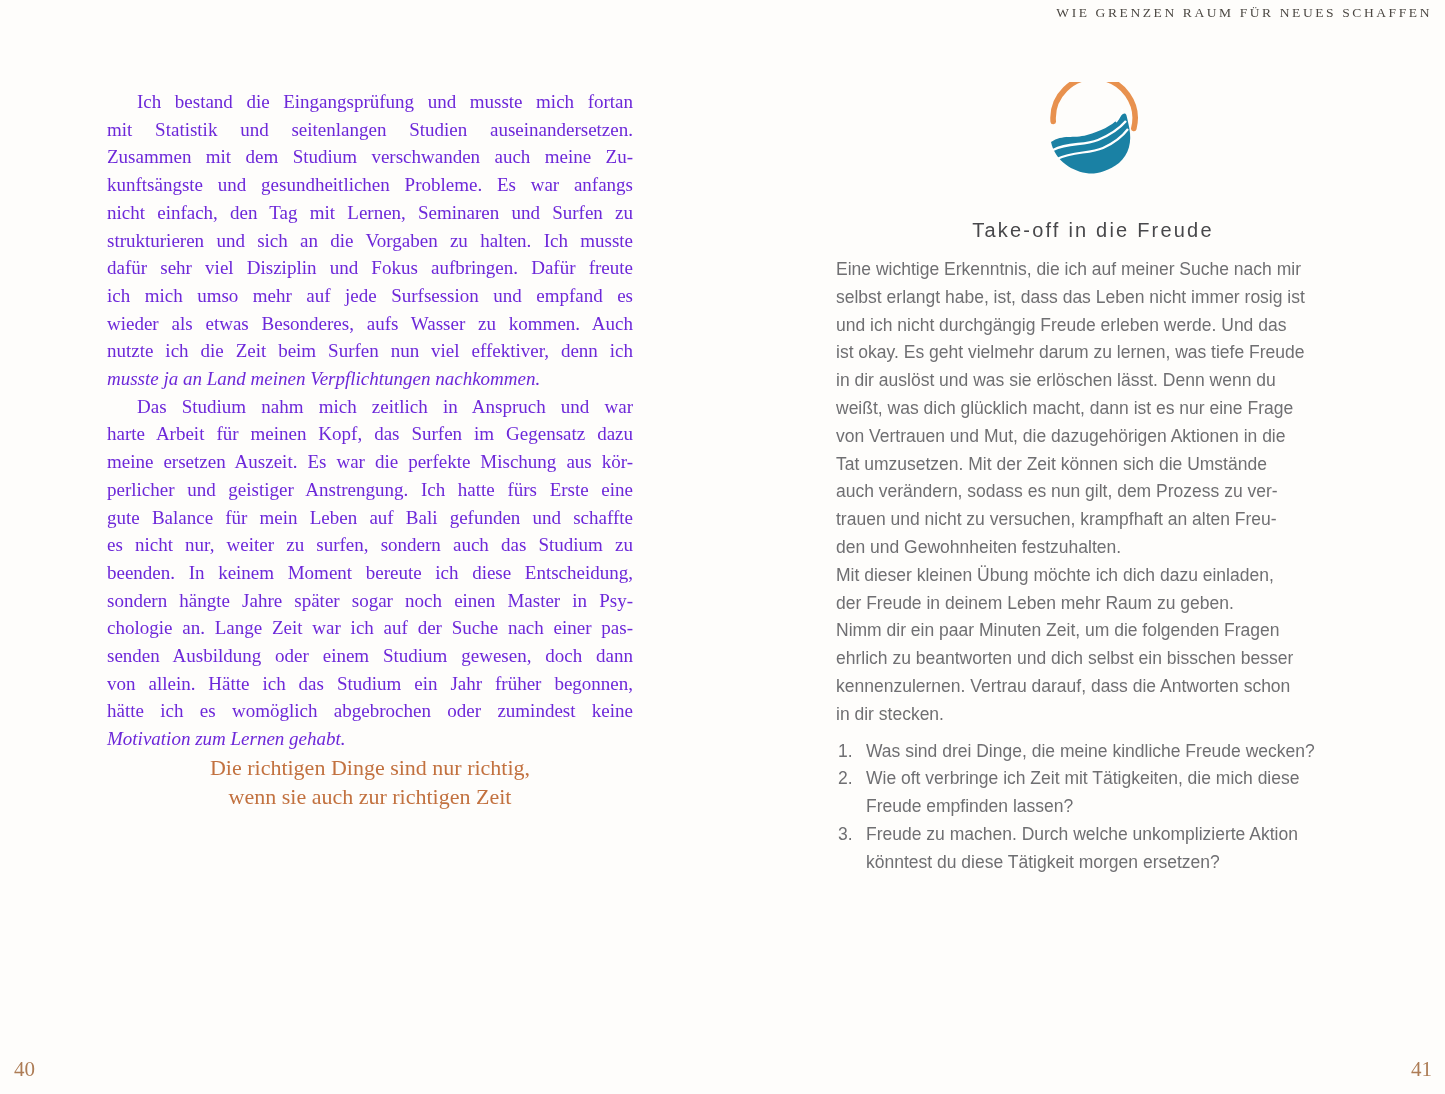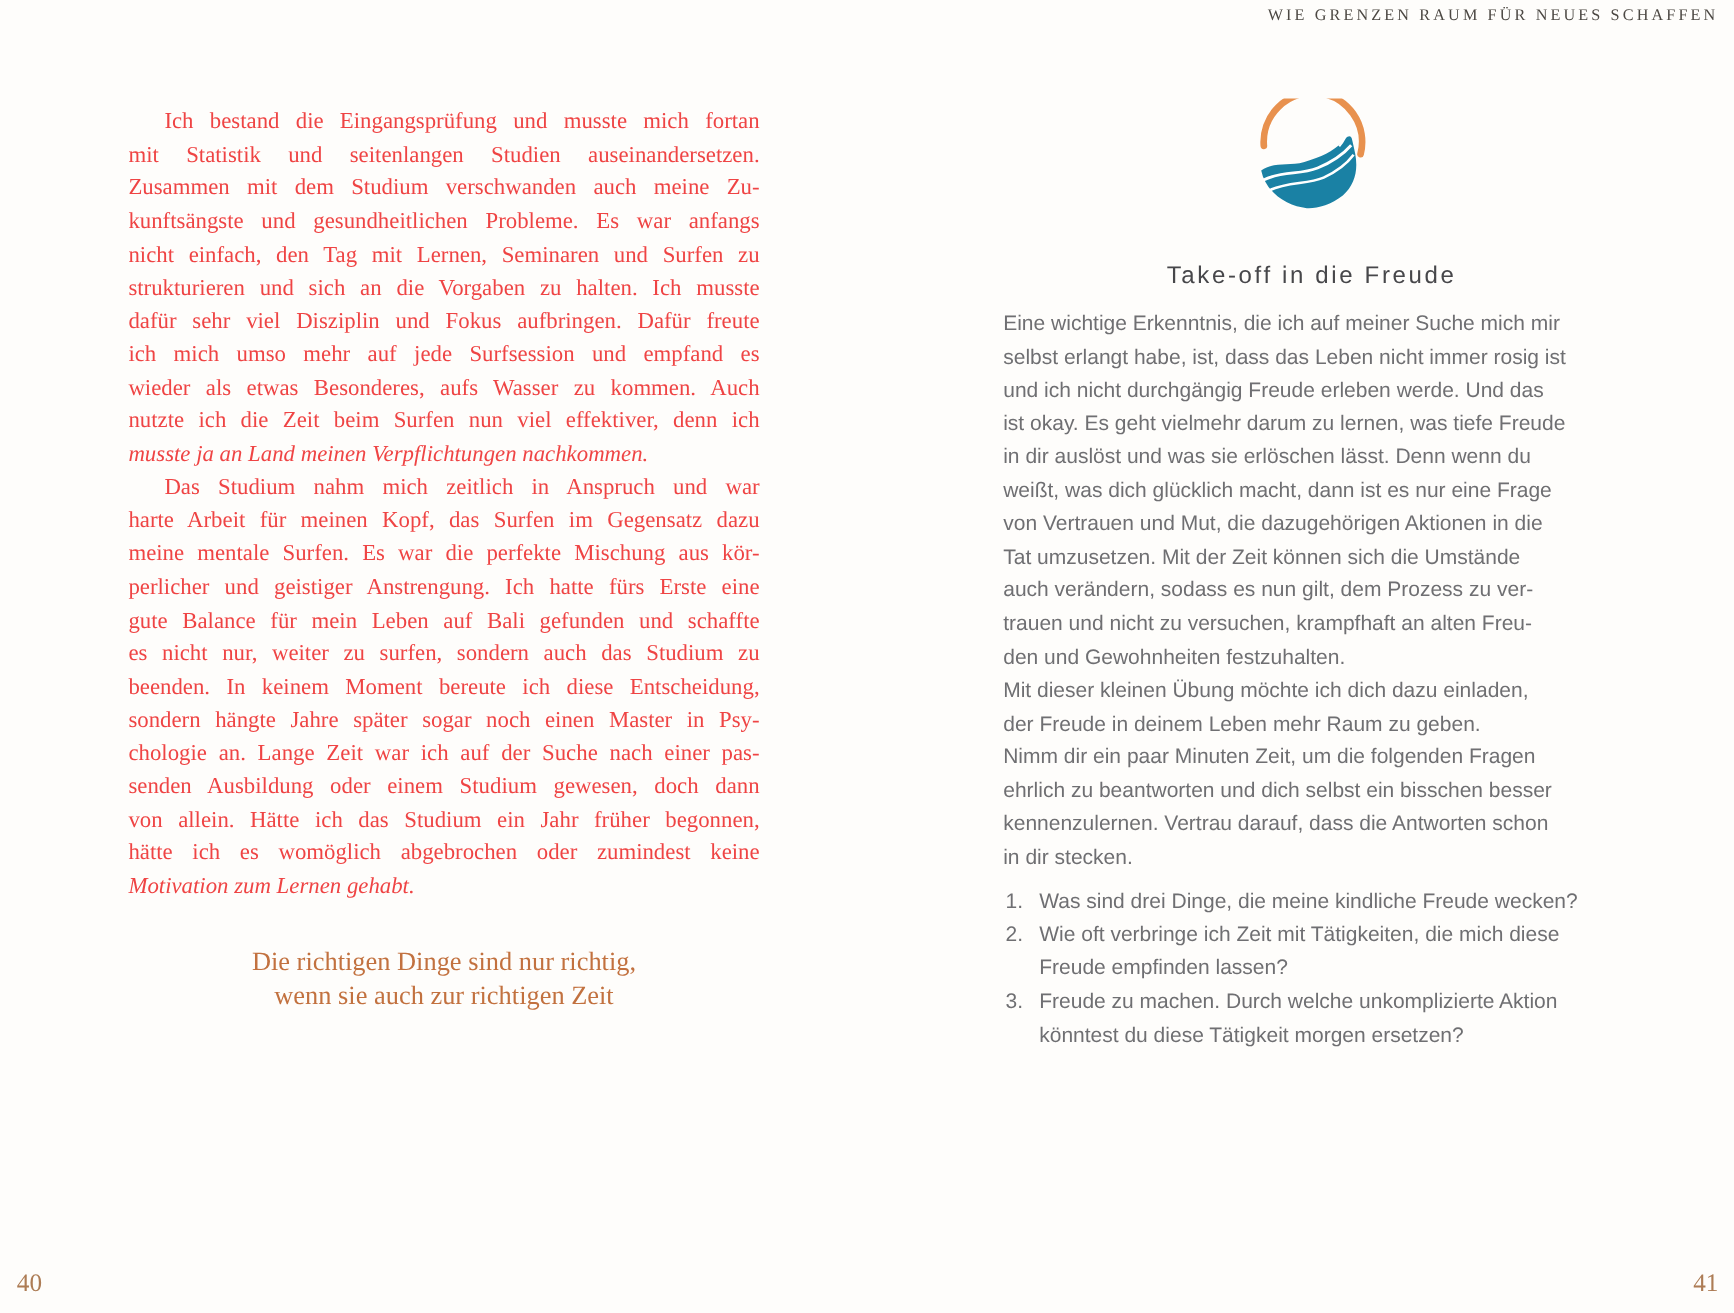--- a/index.html
+++ b/index.html
@@ -25,31 +25,30 @@
 
   
   .left-column {
     position: absolute;
     left: 107px; top: 88px;
     width: 526px;
   }
   .serif-para {
     font-size: 19px;
     line-height: 27.7px;
-    color: #ef4444;
+    color: #6d28d9;
   }
   .serif-para .tline {
     text-align: justify;
     text-align-last: justify;
   }
   .serif-para .tline:first-child { text-indent: 30px; }
   .serif-para .tline:last-child { text-align-last: left; font-style: italic; }
 
   .pull-quote {
-    margin-top: 33px;
     font-size: 22px;
     line-height: 29px;
     color: #c2713f;
   }
   .pull-quote .tline { text-align: center; }
 
   .page-number {
     position: absolute;
     top: 1057px;
     font-size: 21px;
@@ -121,21 +120,21 @@
         <div class="tline">strukturieren und sich an die Vorgaben zu halten. Ich musste</div>
         <div class="tline">dafür sehr viel Disziplin und Fokus aufbringen. Dafür freute</div>
         <div class="tline">ich mich umso mehr auf jede Surfsession und empfand es</div>
         <div class="tline">wieder als etwas Besonderes, aufs Wasser zu kommen. Auch</div>
         <div class="tline">nutzte ich die Zeit beim Surfen nun viel effektiver, denn ich</div>
         <div class="tline">musste ja an Land meinen Verpflichtungen nachkommen.</div>
       </div>
     <div class="serif-para">
         <div class="tline">Das Studium nahm mich zeitlich in Anspruch und war</div>
         <div class="tline">harte Arbeit für meinen Kopf, das Surfen im Gegensatz dazu</div>
-        <div class="tline">meine mentale Surfen. Es war die perfekte Mischung aus kör-</div>
+        <div class="tline">meine ersetzen Auszeit. Es war die perfekte Mischung aus kör-</div>
         <div class="tline">perlicher und geistiger Anstrengung. Ich hatte fürs Erste eine</div>
         <div class="tline">gute Balance für mein Leben auf Bali gefunden und schaffte</div>
         <div class="tline">es nicht nur, weiter zu surfen, sondern auch das Studium zu</div>
         <div class="tline">beenden. In keinem Moment bereute ich diese Entscheidung,</div>
         <div class="tline">sondern hängte Jahre später sogar noch einen Master in Psy-</div>
         <div class="tline">chologie an. Lange Zeit war ich auf der Suche nach einer pas-</div>
         <div class="tline">senden Ausbildung oder einem Studium gewesen, doch dann</div>
         <div class="tline">von allein. Hätte ich das Studium ein Jahr früher begonnen,</div>
         <div class="tline">hätte ich es womöglich abgebrochen oder zumindest keine</div>
         <div class="tline">Motivation zum Lernen gehabt.</div>
@@ -166,21 +165,21 @@
 
         <path d="M 10,68 C 26,60 40,64 55,58 C 67,53 76,47 83,39" fill="none" stroke="#ffffff" stroke-width="2.4"></path>
         <path d="M 14,77 C 30,69 46,72 60,66 C 71,61 79,55 85,47" fill="none" stroke="#ffffff" stroke-width="2.2"></path>
         <path d="M 73,40 C 77,35 79,31 79.5,27" fill="none" stroke="#ffffff" stroke-width="1.8"></path>
       </svg>
     </div>
 
     <div class="section-title">Take-off in die Freude</div>
 
     <div class="sans-body">
-        <div class="tline">Eine wichtige Erkenntnis, die ich auf meiner Suche mich mir</div>
+        <div class="tline">Eine wichtige Erkenntnis, die ich auf meiner Suche nach mir</div>
         <div class="tline">selbst erlangt habe, ist, dass das Leben nicht immer rosig ist</div>
         <div class="tline">und ich nicht durchgängig Freude erleben werde. Und das</div>
         <div class="tline">ist okay. Es geht vielmehr darum zu lernen, was tiefe Freude</div>
         <div class="tline">in dir auslöst und was sie erlöschen lässt. Denn wenn du</div>
         <div class="tline">weißt, was dich glücklich macht, dann ist es nur eine Frage</div>
         <div class="tline">von Vertrauen und Mut, die dazugehörigen Aktionen in die</div>
         <div class="tline">Tat umzusetzen. Mit der Zeit können sich die Umstände</div>
         <div class="tline">auch verändern, sodass es nun gilt, dem Prozess zu ver-</div>
         <div class="tline">trauen und nicht zu versuchen, krampfhaft an alten Freu-</div>
         <div class="tline">den und Gewohnheiten festzuhalten.</div>

